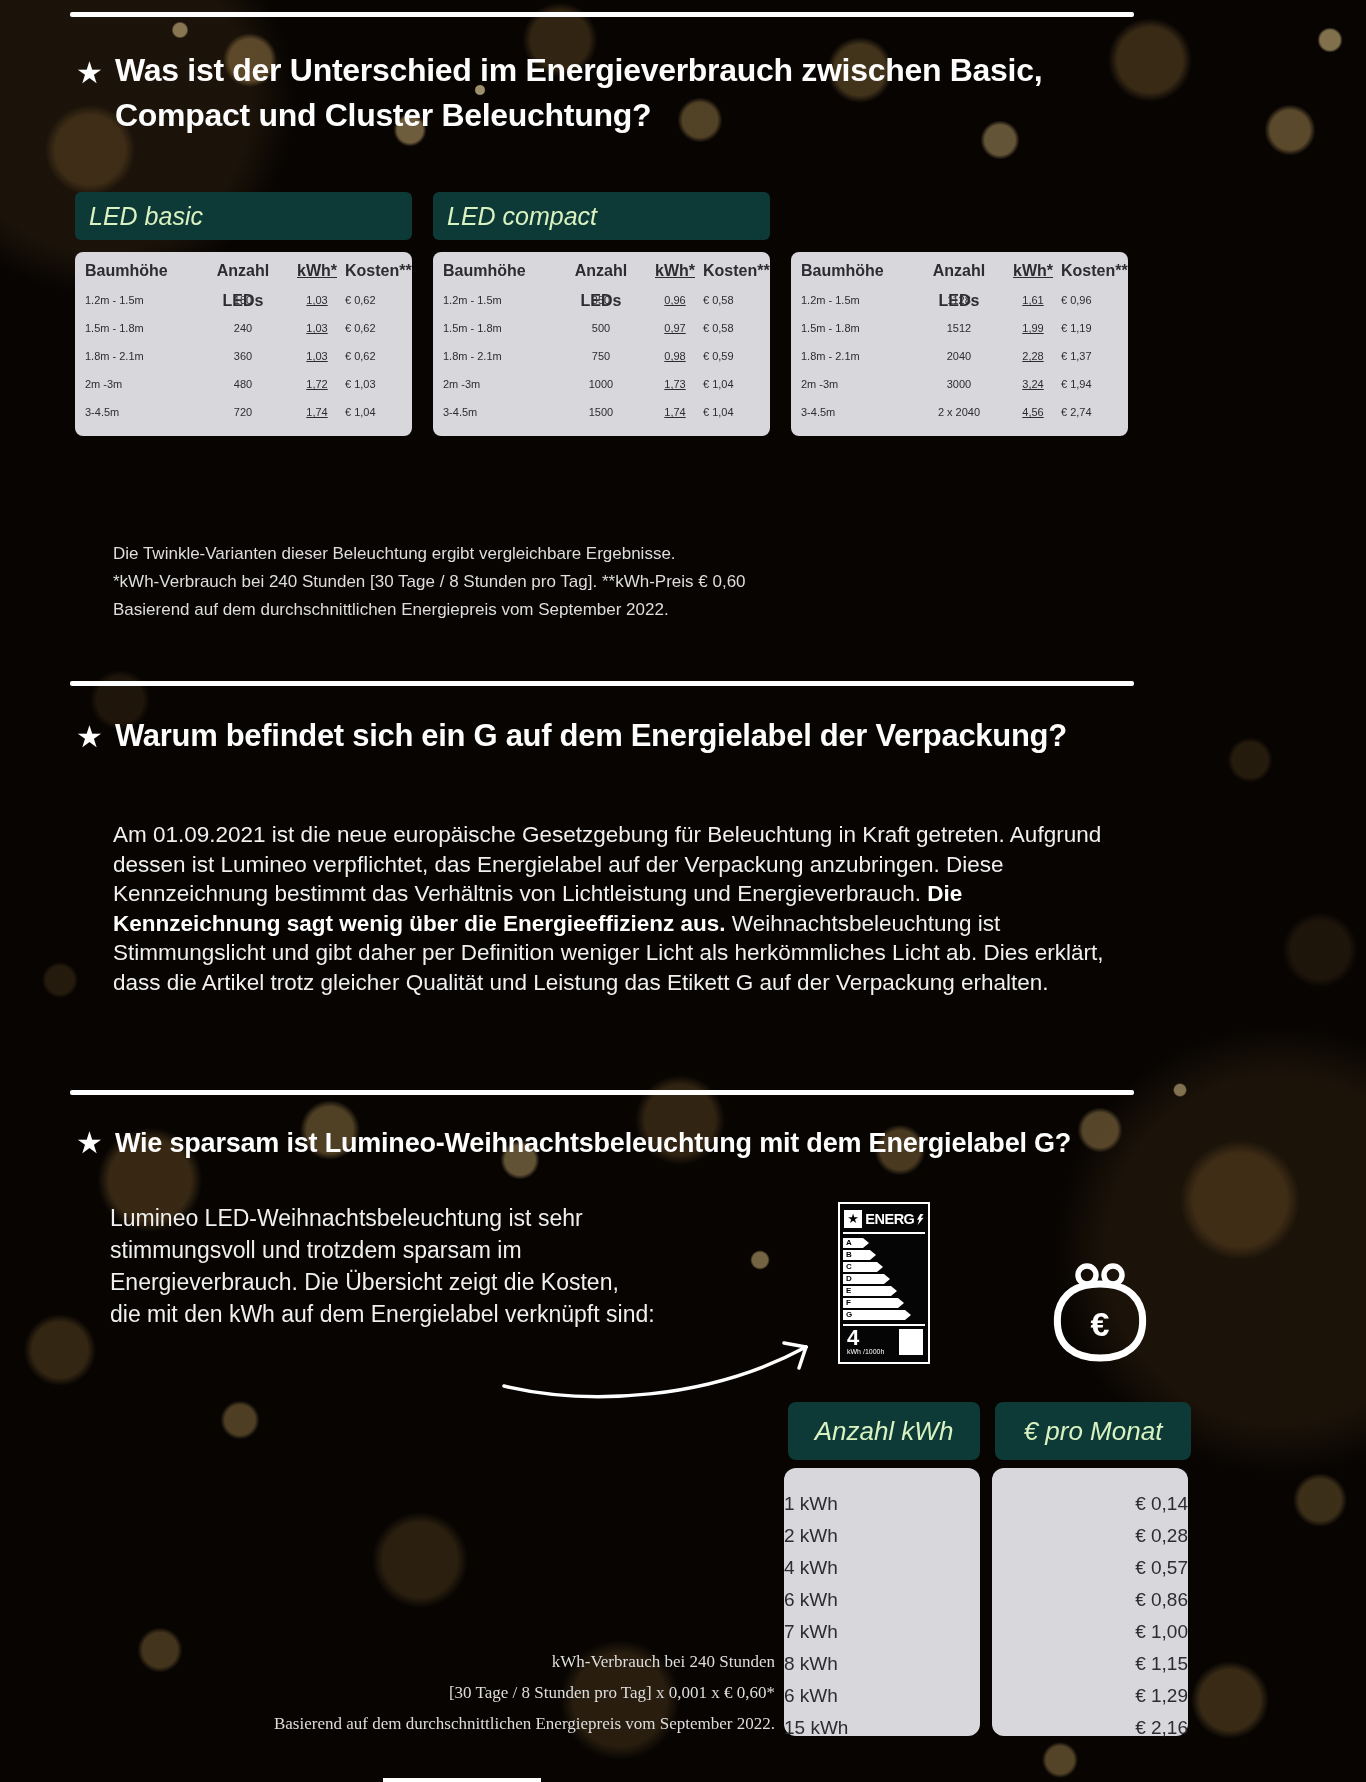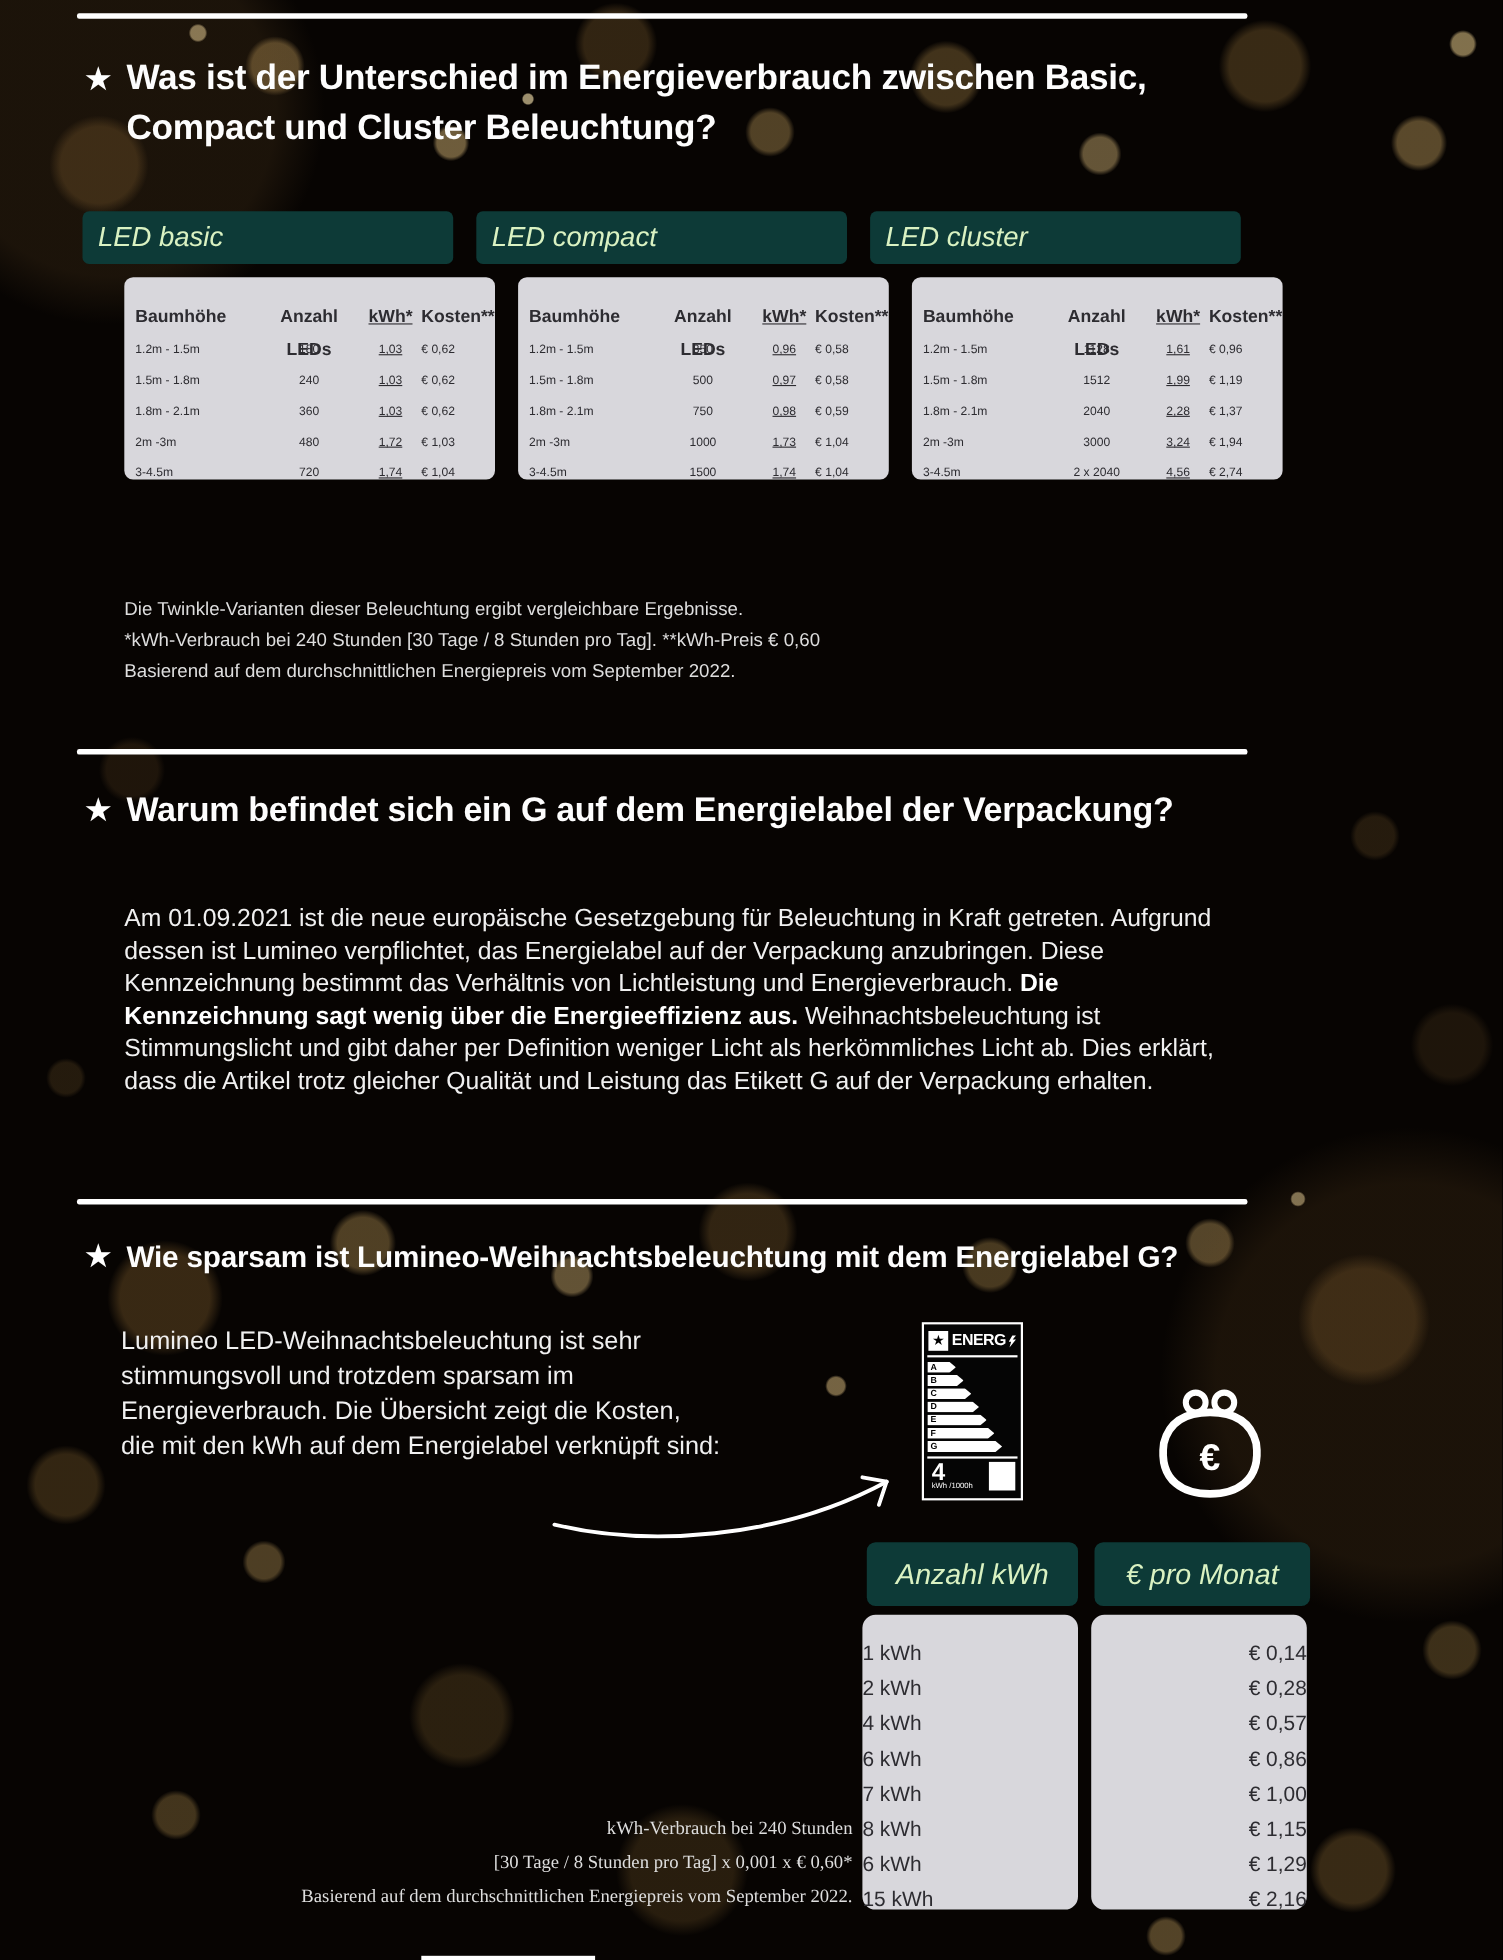--- a/index.html
+++ b/index.html
@@ -48,21 +48,21 @@
   .abs{position:absolute;}
   .divider{position:absolute;left:70px;width:1064px;height:5px;background:#ffffff;border-radius:2px;}
   .star{position:absolute;color:#ffffff;font-size:30px;line-height:34px;}
   .h1{position:absolute;left:115px;top:48px;width:1020px;color:#fdfdfd;font-weight:bold;font-size:32px;line-height:45px;letter-spacing:-0.3px;}
   .h2{position:absolute;left:115px;top:716px;width:1060px;color:#fdfdfd;font-weight:bold;font-size:31px;line-height:40px;letter-spacing:-0.3px;}
   .h3{position:absolute;left:115px;top:1125px;width:1100px;color:#fdfdfd;font-weight:bold;font-size:27px;line-height:36px;letter-spacing:-0.2px;}
 
   .card-head{position:absolute;top:192px;width:337px;height:48px;background:#0d3a37;border-radius:6px;
              color:#daf2c2;font-style:italic;font-size:25px;line-height:48px;padding-left:14px;box-sizing:border-box;}
   .card-body{position:absolute;top:252px;width:337px;height:184px;background:#d8d7dc;border-radius:8px;
-             color:#2d2c31;box-sizing:border-box;padding-top:22px;margin-left:38px;}
+             color:#2d2c31;box-sizing:border-box;padding-top:4px;}
   .trow{display:grid;grid-template-columns:110px 96px 52px 1fr;padding:0 10px;height:28px;line-height:28px;font-size:11px;}
   .trow.thead{font-weight:bold;font-size:16px;height:30px;line-height:30px;}
   .trow .c2{text-align:center;}
   .trow .c3{text-align:center;text-decoration:underline;}
   .trow .c4{text-align:left;padding-left:2px;}
 
   .fnote1{position:absolute;left:113px;top:540px;color:#dedede;font-size:17px;line-height:28px;}
   .para2{position:absolute;left:113px;top:820px;width:1008px;color:#f0f0f0;font-size:22.5px;line-height:29.6px;}
   .para2 b{color:#ffffff;}
   .para3{position:absolute;left:110px;top:1202px;color:#f0f0f0;font-size:23px;line-height:32px;}
@@ -183,23 +183,20 @@
       <span class="c4">€ 1,04</span>
     </div>
     <div class="trow">
       <span class="c1">3-4.5m</span>
       <span class="c2">1500</span>
       <span class="c3">1,74</span>
       <span class="c4">€ 1,04</span>
     </div>
   </div>
 
-  <div class="card-head" style="left:791px;">
-    <span>LED cluster</span>
-  </div>
   <div class="card-body" style="left:791px;">
     <div class="trow thead">
       <span class="c1">Baumhöhe</span>
       <span class="c2">Anzahl LEDs</span>
       <span class="c3">kWh*</span>
       <span class="c4">Kosten**</span>
     </div>
     <div class="trow">
       <span class="c1">1.2m - 1.5m</span>
       <span class="c2">1128</span>

